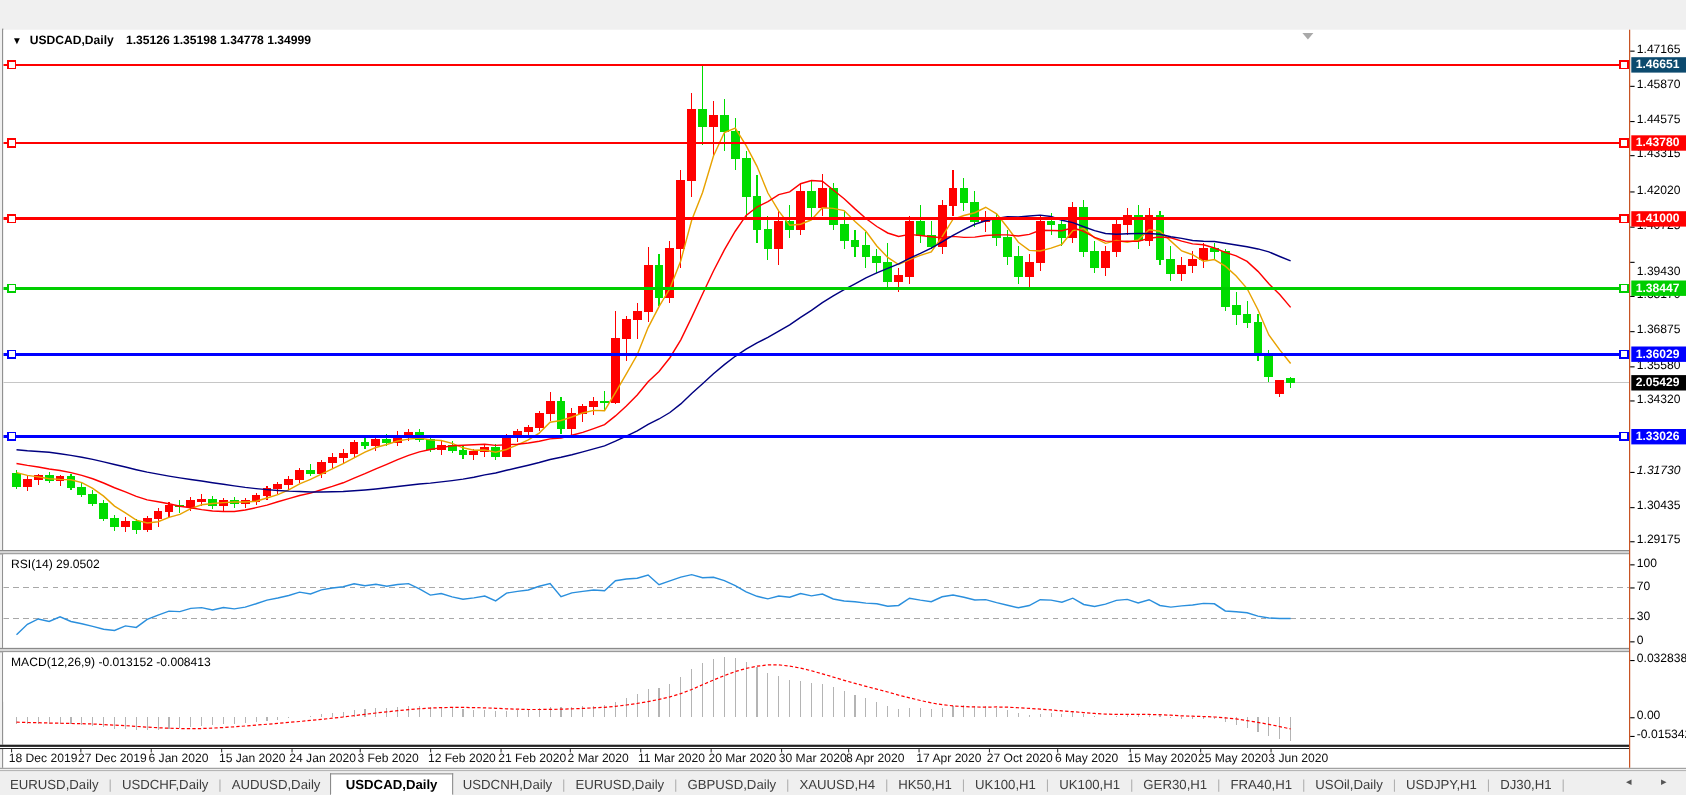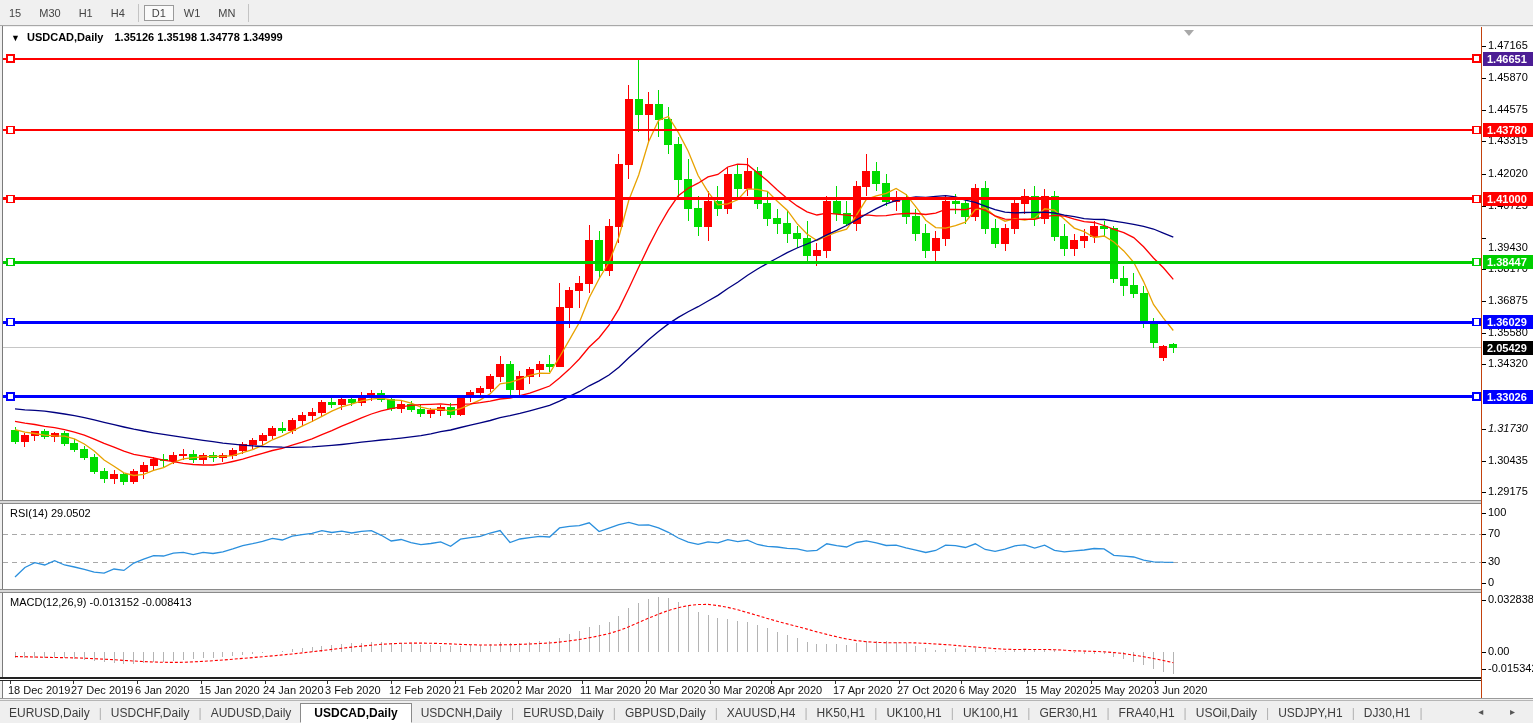--- a/index.html
+++ b/index.html
@@ -45,31 +45,20 @@
   .tab.active{background:#ffffff;border:1px solid #8a8a8a;border-bottom:1px solid #fff;
               color:#000;padding:2px 13px;font-weight:bold;}
   .tabsep{color:#b0b0b0;}
   #tabarrows{position:absolute;right:6px;top:5px;font-size:10px;color:#555;letter-spacing:12px;}
   svg{position:absolute;left:0;top:0;}
 </style>
 </head>
 <body>
 
 <div id="app">
-  <div id="toolbar">
-      <span class="tf">15</span>
-      <span class="tf">M30</span>
-      <span class="tf">H1</span>
-      <span class="tf">H4</span>
-      <span class="tbsep"></span>
-      <span class="tf active">D1</span>
-      <span class="tf">W1</span>
-      <span class="tf">MN</span>
-      <span class="tbsep"></span>
-    </div>
 
   <div id="wframe-left"></div>
 
   <div class="pane" id="price-pane">
     <div class="chart-title">
       <span class="dd">▼</span>
       <span>USDCAD,Daily</span>
       <span style="margin-left:8px">1.35126 1.35198 1.34778 1.34999</span>
     </div>
   <svg width="1478" height="473">
@@ -550,21 +539,21 @@
       <div class="tickmark" style="top: 535px;"></div>
       <div class="ticklabel" style="top: 528px;">30</div>
       <div class="tickmark" style="top: 556px;"></div>
       <div class="ticklabel" style="top: 549px;">0</div>
       <div class="tickmark" style="top: 573px;"></div>
       <div class="ticklabel" style="top: 566px;">0.032838</div>
       <div class="tickmark" style="top: 624.5px;"></div>
       <div class="ticklabel" style="top: 617.5px;">0.00</div>
       <div class="tickmark" style="top: 642px;"></div>
       <div class="ticklabel" style="top: 635px;">-0.015342</div>
-      <div class="badge" style="top: 24.7429px; background: #4c1d95;">1.46651</div>
+      <div class="badge" style="top: 24.7429px; background: #0c4a6e;">1.46651</div>
       <div class="badge" style="top: 95.9194px; background: rgb(255, 0, 0);">1.43780</div>
       <div class="badge" style="top: 164.84px; background: rgb(255, 0, 0);">1.41000</div>
       <div class="badge" style="top: 228.133px; background: rgb(0, 206, 0);">1.38447</div>
       <div class="badge" style="top: 288.079px; background: rgb(0, 0, 255);">1.36029</div>
       <div class="badge" style="top: 362.528px; background: rgb(0, 0, 255);">1.33026</div>
       <div class="badge" style="top: 313.614px; background: rgb(0, 0, 0);">2.05429</div>
     </div>
   <div id="wframe-bottom"></div>
 
   <div id="tabbar">

